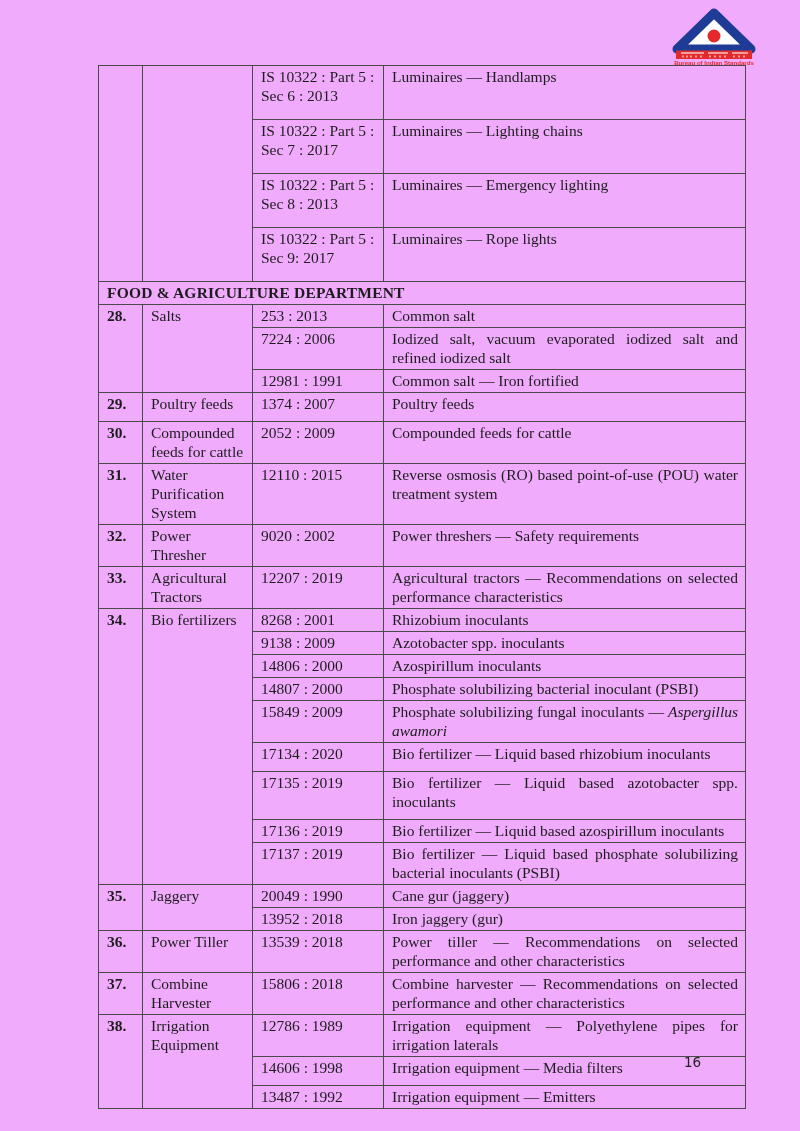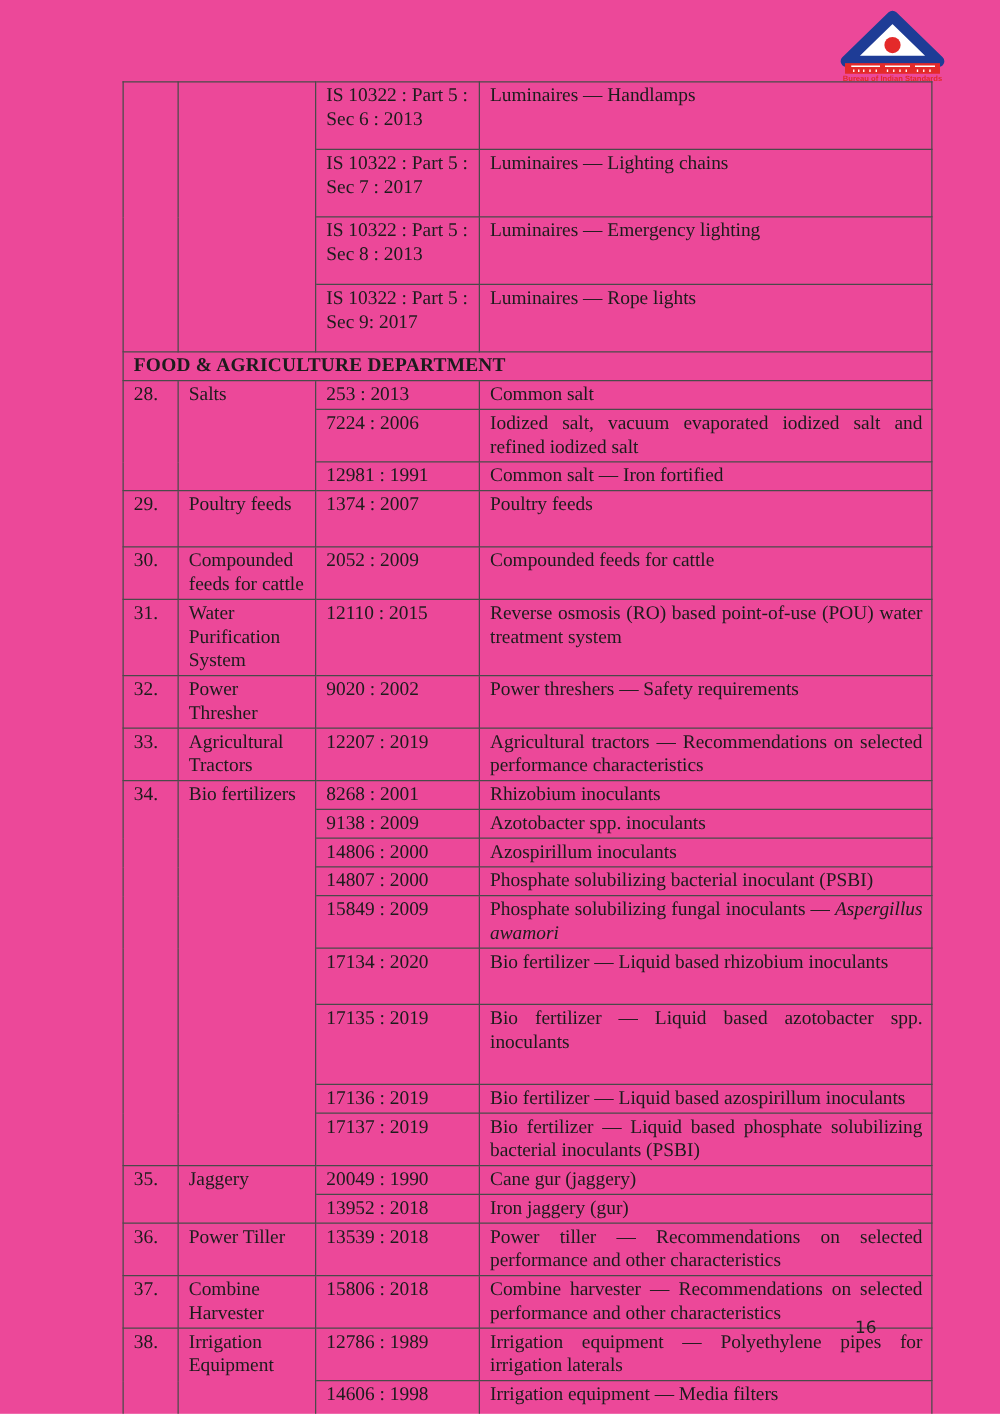--- a/index.html
+++ b/index.html
@@ -6,21 +6,21 @@
   html, body { margin: 0; padding: 0; }
   body {
     width: 800px; height: 1131px;
     background: #ffffff;
     font-family: "Liberation Serif", serif;
     color: #1c1c1c;
   }
   .page {
     position: relative;
     width: 800px; height: 1131px;
-    background: #ec4899;
+    background: #f0abfc;
     overflow: hidden;
   }
   
   .logo {
     position: absolute;
     top: 8px; left: 670px;
     width: 88px; height: 58px;
   }
   
   table.std {
@@ -31,26 +31,26 @@
     table-layout: fixed;
   }
   table.std td {
     border: 1px solid #4a4a4a;
     vertical-align: top;
     font-size: 15.5px;
     line-height: 19px;
     padding: 1px 7px 2px 8px;
     overflow: hidden;
   }
-  td.c-sno   { padding-left: 6px; }
+  td.c-sno   { padding-left: 6px; font-weight: bold; }
   td.c-code  { padding-left: 10px; }
   td.c-title { text-align: justify; }
   td.c-title i { font-style: italic; }
   tr.sp-lg > td { padding-bottom: 14px; }
-  tr.sp-sm > td { padding-bottom: 24px; }
+  tr.sp-sm > td { padding-bottom: 8px; }
   td.c-heading {
     font-weight: bold;
     font-size: 16px;
     letter-spacing: 0.2px;
     padding: 18px 8px 17px 6px;
   }
   
   .pageno {
     position: absolute;
     top: 1054px; left: 684px;

